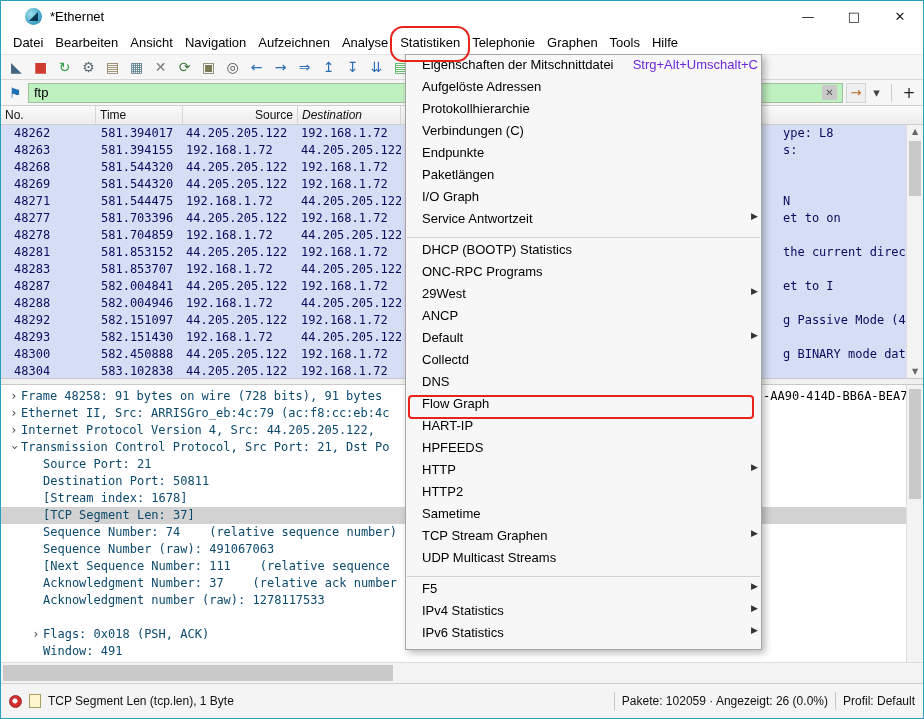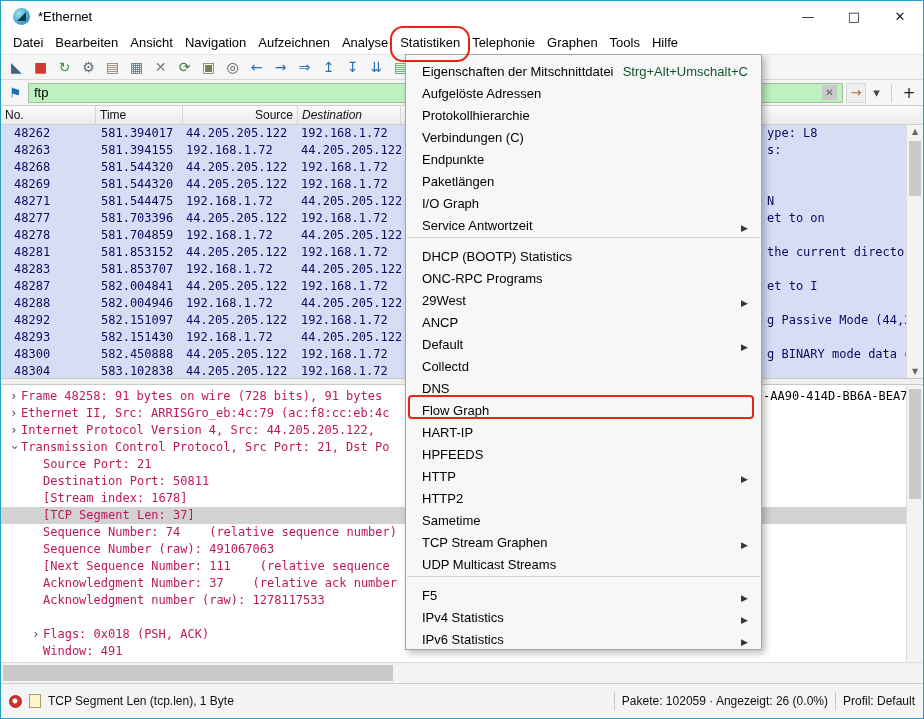--- a/index.html
+++ b/index.html
@@ -1,21 +1,21 @@
 <!DOCTYPE html>
 <html style="--annot-color: #e8231a; --filter-bg: #bff0bf; --row-bg: #d6def5; --row-fg: #0a0a5e;"><head>
 <meta charset="utf-8">
 <style>
   *{margin:0;padding:0;box-sizing:border-box;}
   html,body{width:924px;height:719px;overflow:hidden;}
   body{font-family:"Liberation Sans",sans-serif;background:#fff;}
   .window{position:relative;width:924px;height:719px;border:1px solid #2aa0c0;display:flex;flex-direction:column;background:#fff;overflow:hidden;}
 
   
-  .titlebar{flex:0 0 30px;display:flex;align-items:center;padding-left:12px;background:#fff;}
+  .titlebar{flex:0 0 30px;display:flex;align-items:center;padding-left:24px;background:#fff;}
   .app-icon{width:17px;height:17px;border-radius:50%;background:radial-gradient(circle at 35% 35%,#9fe0ee,#0e7fae);margin-right:8px;position:relative;flex:0 0 17px;}
   .app-icon::after{content:"";position:absolute;left:4px;top:4px;width:0;height:0;border-left:9px solid transparent;border-bottom:9px solid #073a52;}
   .title-text{font-size:13px;color:#000;}
   .win-controls{margin-left:auto;display:flex;height:30px;}
   .wc{width:46px;height:30px;display:flex;align-items:center;justify-content:center;font-size:13px;color:#222;font-family:"DejaVu Sans",sans-serif;}
 
   
   .menubar{flex:0 0 23px;display:flex;align-items:center;padding-left:6px;font-size:13px;position:relative;z-index:60;background:#fff;}
   .mb-item{padding:3px 6px;position:relative;white-space:nowrap;}
   .mb-item.annotated::after{content:"";position:absolute;left:-4px;right:-4px;top:-6px;bottom:-9px;border:2.5px solid var(--annot-color,#e8231a);border-radius:13px;pointer-events:none;}
@@ -40,21 +40,21 @@
   .plist-header{height:19px;background:linear-gradient(#fafafa,#ececec);border-bottom:1px solid #cfcfcf;display:flex;font-family:"Liberation Sans",sans-serif;font-size:12px;color:#111;}
   .ph-cell{padding:2px 4px;border-right:1px solid #d6d6d6;white-space:nowrap;overflow:hidden;}
   .w-no{width:95px;}.w-time{width:87px;}.w-src{width:115px;text-align:right;}.w-dst{width:103px;font-style:italic;}
   .ph-rest{flex:1;border-right:none;}
   .plist-body{position:absolute;top:19px;left:0;right:17px;bottom:0;overflow:hidden;}
   .prow{height:17px;line-height:17px;background:var(--row-bg,#d6def5);color:var(--row-fg,#0a0a5e);display:flex;position:relative;white-space:pre;}
   .c-no{width:95px;padding-left:13px;overflow:hidden;}
   .c-time{width:87px;padding-left:5px;overflow:hidden;}
   .c-src{width:115px;padding-left:3px;overflow:hidden;}
   .c-dst{width:103px;padding-left:3px;overflow:hidden;}
-  .frag{position:absolute;left:766px;top:0;}
+  .frag{position:absolute;left:782px;top:0;}
 
   
   .vscroll{position:absolute;top:19px;right:0;bottom:0;width:17px;background:#f3f3f3;border-left:1px solid #dddddd;}
   .sarrow{position:absolute;left:0;width:16px;text-align:center;font-size:8px;color:#666;font-family:"DejaVu Sans",sans-serif;}
   .sarrow.up{top:2px;}.sarrow.down{bottom:2px;}
   .vthumb{position:absolute;left:2px;right:2px;top:16px;height:55px;background:#c9c9c9;}
   .vscroll2{position:absolute;top:0;right:0;bottom:0;width:17px;background:#f3f3f3;border-left:1px solid #dddddd;}
   .vthumb2{position:absolute;left:2px;right:2px;top:4px;height:110px;background:#c9c9c9;}
   .hscroll{flex:0 0 21px;background:#f3f3f3;border-top:1px solid #dcdcdc;position:relative;}
   .hthumb{position:absolute;left:2px;top:2px;height:16px;width:390px;background:#c9c9c9;}
@@ -62,35 +62,35 @@
   
   .splitter{flex:0 0 7px;background:#f0f0f0;border-top:1px solid #c9c9c9;border-bottom:1px solid #c9c9c9;}
 
   
   .details{position:relative;flex:0 0 277px;font-family:"DejaVu Sans Mono","Liberation Mono",monospace;font-size:12px;background:#fff;overflow:hidden;}
   .dlines{padding-top:3px;}
   .dline{height:17px;line-height:17px;white-space:pre;position:relative;display:flex;}
   .dline.selected{background:#d2d2d2;}
   .d-arrow{width:14px;text-align:center;color:#444;display:inline-block;font-family:"DejaVu Sans",sans-serif;font-size:12px;flex:0 0 14px;}
   .d-arrow.open{transform:rotate(90deg);}
-  .d-text{color:#be185d;}
+  .d-text{color:#0c4a6e;}
   .d-frag{position:absolute;left:762px;top:0;color:#000;}
 
   
   .statusbar{flex:1;background:#f4f4f4;border-top:1px solid #cfcfcf;display:flex;align-items:center;font-size:12px;color:#111;padding:0 8px;gap:7px;}
   .expert-icon{width:13px;height:13px;border-radius:50%;background:radial-gradient(circle at 45% 45%,#ffffff 0 2px,#d23030 3px);border:1px solid #9a2525;flex:0 0 13px;}
   .comment-icon{width:12px;height:14px;background:#fdf6cf;border:1px solid #a8a060;flex:0 0 12px;}
   .sb-spacer{flex:1;}
   .sb-sep{width:1px;height:18px;background:#c6c6c6;}
 
   
   .menu-popup{position:absolute;left:404px;top:53px;width:357px;background:#f7f7f7;border:1px solid #a6a6a6;box-shadow:3px 3px 7px rgba(0,0,0,0.28);padding:2px 0;z-index:50;font-size:13px;}
-  .mitem{height:22px;display:flex;align-items:flex-end;padding:0 13px 0 16px;position:relative;white-space:nowrap;}
+  .mitem{height:22px;display:flex;align-items:flex-start;padding:0 3px 0 16px;position:relative;white-space:nowrap;}
   .mitem .lbl{color:#000;}
-  .mitem .sc{margin-left:auto;color:#14532d;}
+  .mitem .sc{margin-left:auto;color:#6d28d9;}
   .marrow{margin-left:auto;font-size:9px;color:#333;font-family:"DejaVu Sans",sans-serif;}
   .msep{height:1px;background:#d4d4d4;margin:4px 1px;}
   .mitem.boxed::after{content:"";position:absolute;left:2px;right:7px;top:-1px;bottom:-1px;border:2.5px solid var(--annot-color,#e8231a);border-radius:4px;pointer-events:none;}
 </style>
 </head>
 <body>
 
 <div class="window">
 
   <div class="titlebar">

